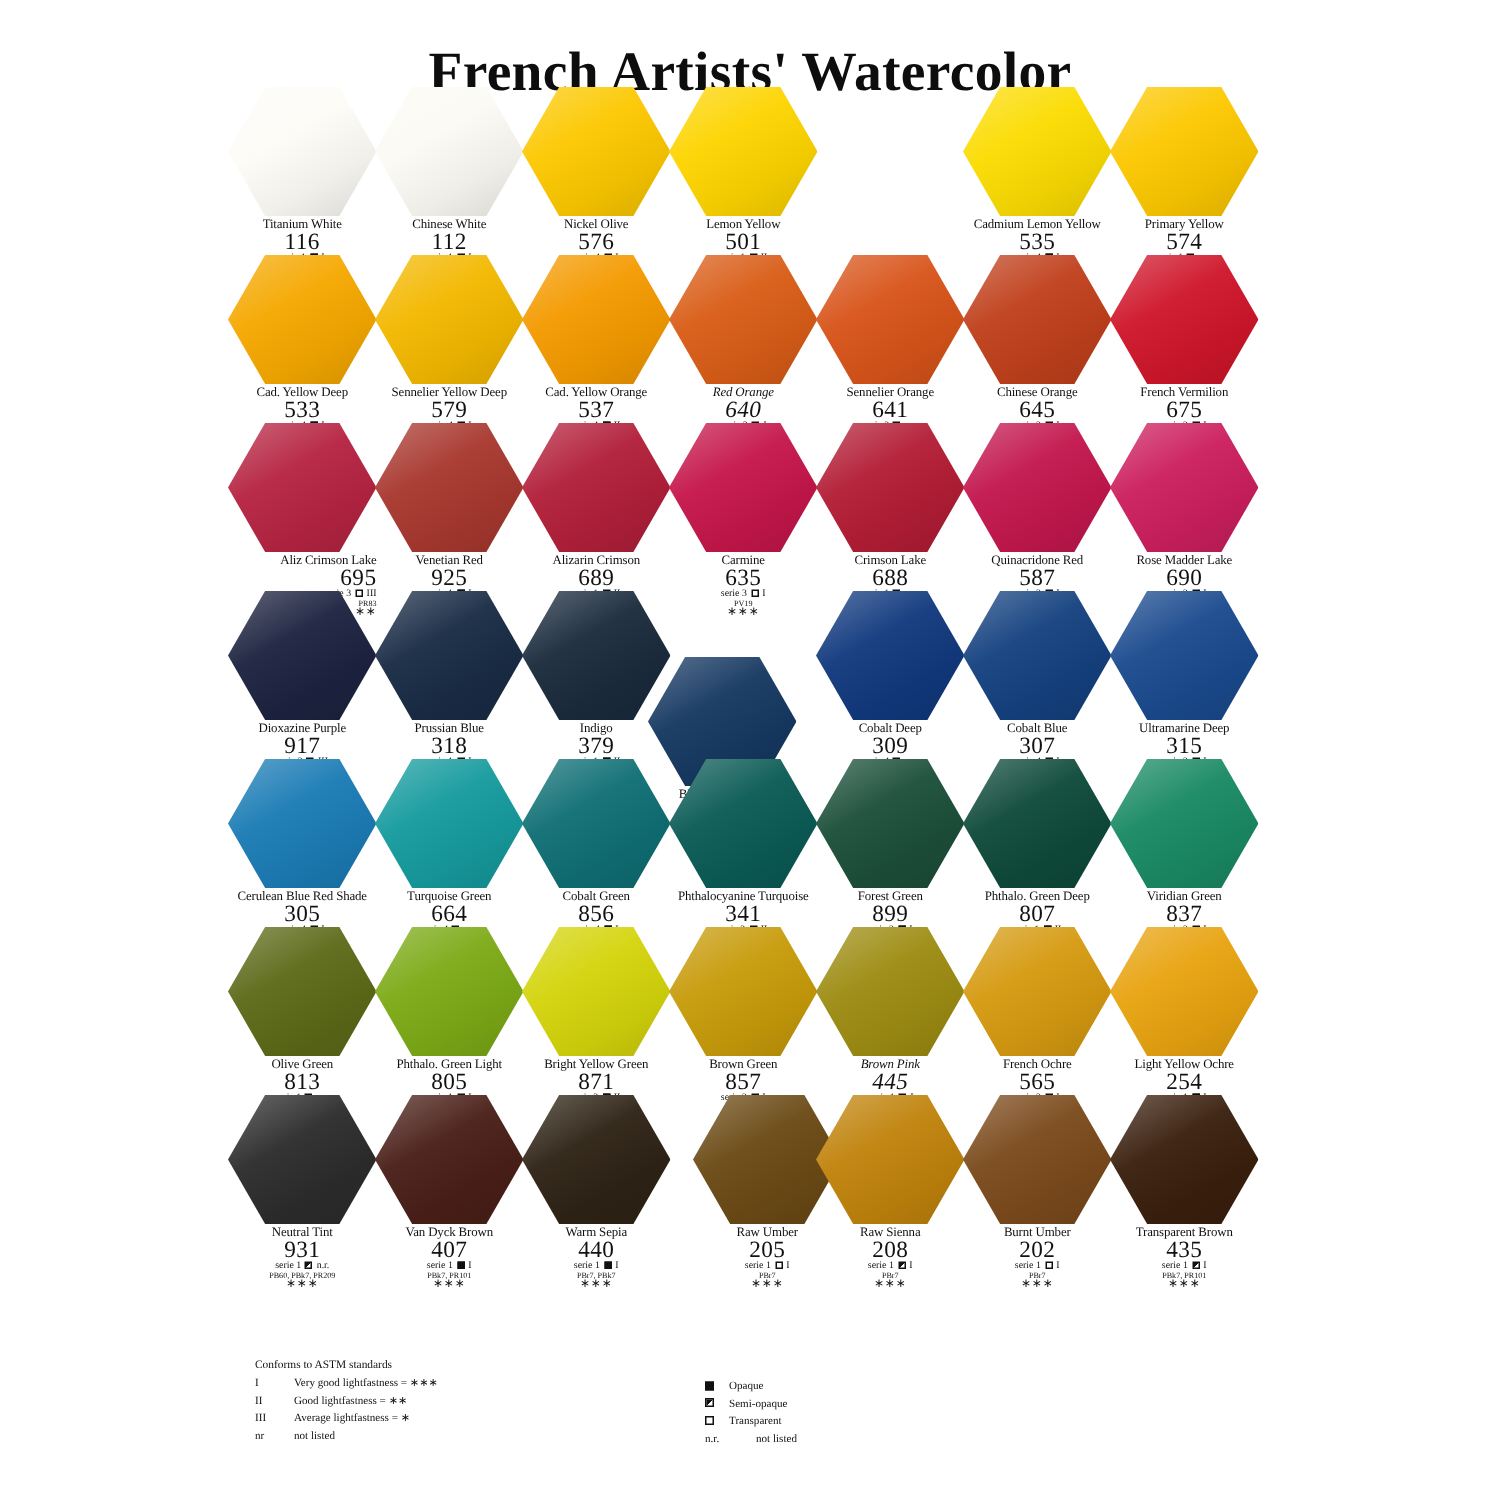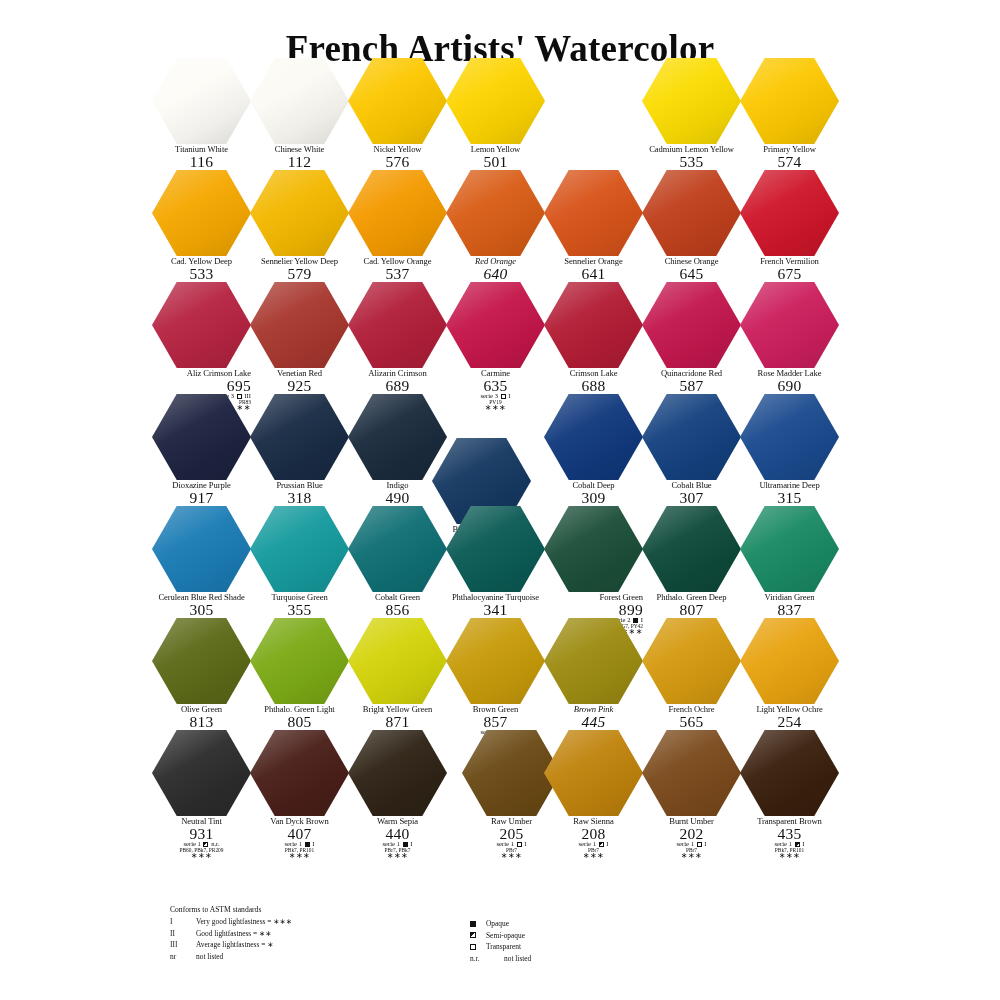--- a/index.html
+++ b/index.html
@@ -151,21 +151,21 @@
           <div class="ppig">PW4</div>
           <div class="pstars">∗∗∗</div>
         </div>
       </div>
       <div class="cell" style="left: 196px;">
         <div class="hexwrap">
           <div class="hex" style="background: rgb(252, 200, 0);"></div>
           <div class="hex sw"></div>
         </div>
         <div class="labels">
-          <div class="pname">Nickel Yellow</div>
+          <div class="pname">Nickel Olive</div>
           <div class="pcode">576</div>
           <div class="pserie"><span>serie 4 </span><span class="opq semi"></span><span> I</span></div>
           <div class="ppig">PY53</div>
           <div class="pstars">∗∗∗</div>
         </div>
       </div>
       <div class="cell" style="left: 294px;">
         <div class="hexwrap">
           <div class="hex" style="background: rgb(253, 212, 0);"></div>
           <div class="hex sw"></div>
@@ -418,21 +418,21 @@
           <div class="pstars">∗∗∗</div>
         </div>
       </div>
       <div class="cell" style="left: 196px;">
         <div class="hexwrap">
           <div class="hex" style="background: rgb(26, 43, 61);"></div>
           <div class="hex sw"></div>
         </div>
         <div class="labels">
           <div class="pname">Indigo</div>
-          <div class="pcode">490</div>
+          <div class="pcode">379</div>
           <div class="pserie"><span>serie 1 </span><span class="opq opaque"></span><span> II</span></div>
           <div class="ppig">PB60, PB15:1, PBk7</div>
           <div class="pstars">∗∗∗</div>
         </div>
       </div>
       <div class="cell" style="left: 280px; margin-top: 44px;">
         <div class="hexwrap">
           <div class="hex" style="background: rgb(21, 56, 97);"></div>
           <div class="hex sw"></div>
         </div>
@@ -498,21 +498,21 @@
           <div class="pstars">∗∗∗</div>
         </div>
       </div>
       <div class="cell" style="left: 98px;">
         <div class="hexwrap">
           <div class="hex" style="background: rgb(22, 155, 158);"></div>
           <div class="hex sw"></div>
         </div>
         <div class="labels">
           <div class="pname">Turquoise Green</div>
-          <div class="pcode">355</div>
+          <div class="pcode">664</div>
           <div class="pserie"><span>serie 4 </span><span class="opq semi"></span><span> n.r.</span></div>
           <div class="ppig">PG50</div>
           <div class="pstars">∗∗∗</div>
         </div>
       </div>
       <div class="cell" style="left: 196px;">
         <div class="hexwrap">
           <div class="hex" style="background: rgb(15, 111, 116);"></div>
           <div class="hex sw"></div>
         </div>
@@ -530,21 +530,21 @@
           <div class="hex sw"></div>
         </div>
         <div class="labels">
           <div class="pname">Phthalocyanine Turquoise</div>
           <div class="pcode">341</div>
           <div class="pserie"><span>serie 2 </span><span class="opq transparent"></span><span> II</span></div>
           <div class="ppig">PB15:3 , PG7</div>
           <div class="pstars">∗∗∗</div>
         </div>
       </div>
-      <div class="cell" style="left: 392px; text-align: right;">
+      <div class="cell" style="left: 392px;">
         <div class="hexwrap">
           <div class="hex" style="background: rgb(28, 79, 58);"></div>
           <div class="hex sw"></div>
         </div>
         <div class="labels">
           <div class="pname">Forest Green</div>
           <div class="pcode">899</div>
           <div class="pserie"><span>serie 2 </span><span class="opq opaque"></span><span> I</span></div>
           <div class="ppig">PBk7, PG7, PY42</div>
           <div class="pstars">∗∗∗</div>

